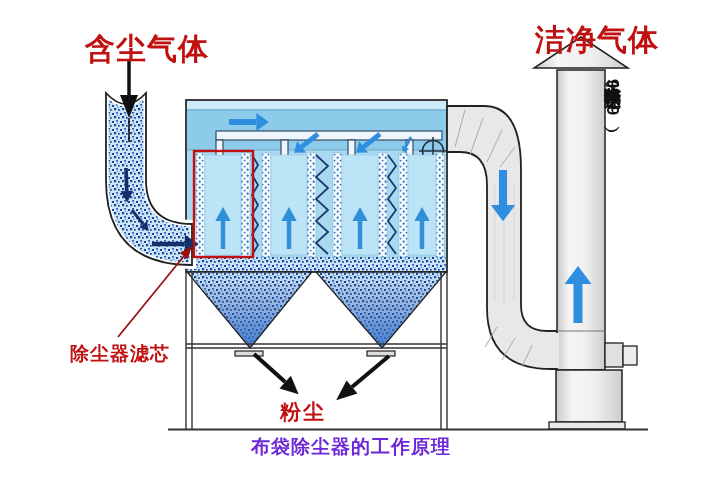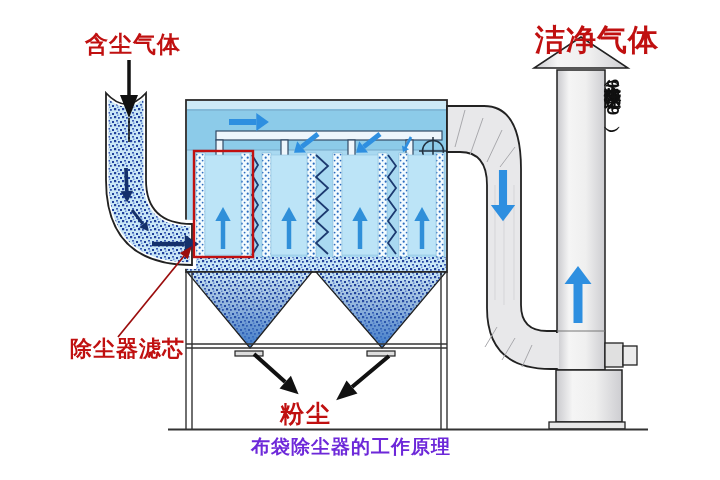--- a/index.html
+++ b/index.html
@@ -1,26 +1,26 @@
 <!DOCTYPE html>
 <html style="--label_red: #c01010; --annotation_red: #9b0d0d; --flow_blue: #2e8fe0; --panel_arrow_blue: #2f8fd9; --navy: #14306b; --box_fill: #a9d9f1; --plenum_fill: #8ccbe9; --hopper_blue: #3b79c8; --speckle_dot: #1f3f9a; --duct_gray: #e8e8ea; --ink: #222222;"><head>
 <meta charset="utf-8">
 <style>
   html,body{margin:0;padding:0;}
   .stage{position:relative;width:720px;height:480px;background:#ffffff;overflow:hidden;
          font-family:"Liberation Sans","DejaVu Sans",sans-serif;}
   .stage svg{position:absolute;left:0;top:0;}
   .lbl{position:absolute;font-weight:700;white-space:nowrap;}
   .red{color:var(--label_red,#c01010);}
-  .lbl-dusty{left:85px;top:29px;font-size:23px;letter-spacing:1px;}
+  .lbl-dusty{left:85px;top:29px;font-size:30px;letter-spacing:1px;}
   .lbl-clean{left:535px;top:20px;font-size:30px;letter-spacing:1px;}
   .lbl-vnote{left:601px;top:71px;height:218px;writing-mode:vertical-rl;
              font-size:17px;letter-spacing:1px;color:#101010;}
-  .lbl-core{left:70px;top:334px;font-size:22px;letter-spacing:1px;font-family:Liberation Mono, monospace;}
-  .lbl-dust{left:280px;top:398px;font-size:24px;letter-spacing:2px;}
+  .lbl-core{left:70px;top:341px;font-size:19px;letter-spacing:1px;font-family:Liberation Mono, monospace;}
+  .lbl-dust{left:280px;top:398px;font-size:21px;letter-spacing:2px;}
   .lbl-caption{left:251px;top:434px;font-size:19px;color:#6d28d9;letter-spacing:1px;}
 </style>
 </head>
 <body>
 
 <div class="stage">
 
 <svg width="720" height="480" viewBox="0 0 720 480">
   <defs>
     <pattern id="spk" width="8" height="8" patternUnits="userSpaceOnUse">

